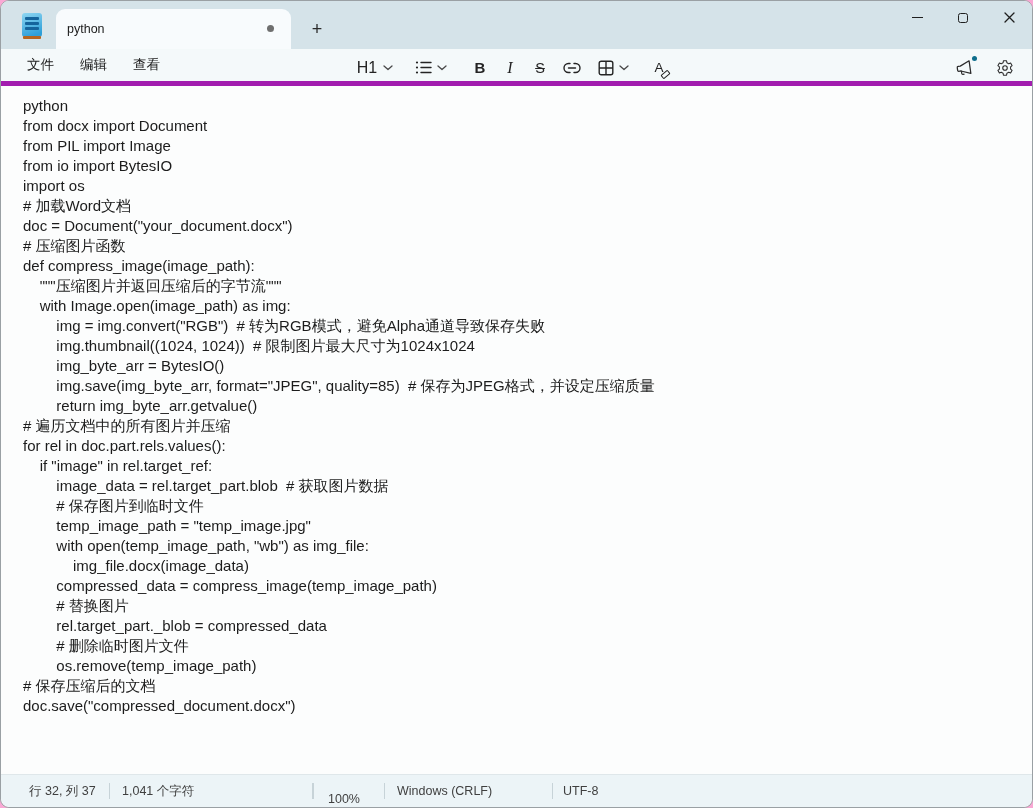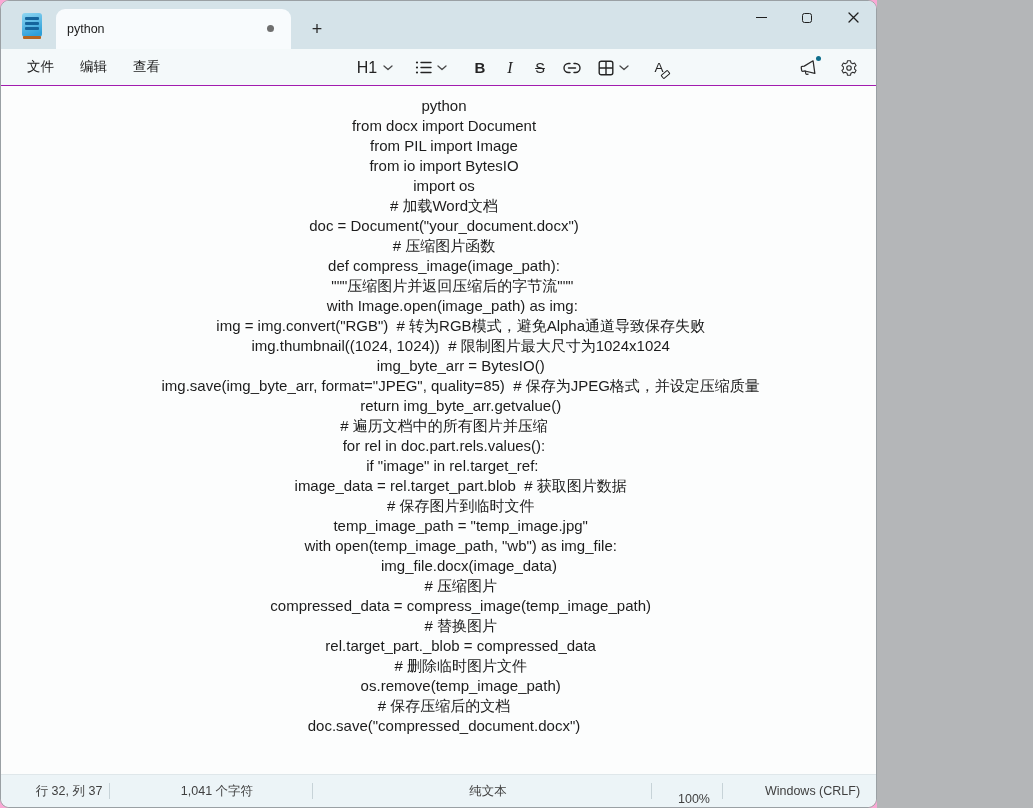--- a/index.html
+++ b/index.html
@@ -1,17 +1,17 @@
 <!DOCTYPE html>
 <html><head>
 <meta charset="utf-8">
 <style>
   * { box-sizing: border-box; margin: 0; padding: 0; }
   body { margin:0; background:#b4b6b8; font-family:"Liberation Sans","DejaVu Sans",sans-serif; }
-  .stage { position:relative; width:877px; height:808px; background:#f9a8d4; overflow:hidden;text-align:center; }
+  .stage { position:relative; width:1033px; height:808px; background:#f9a8d4; overflow:hidden; }
   .window { position:absolute; inset:0; border-radius:9px; background:#fcfdfd;
             border:1px solid #9aa0a4; overflow:hidden; }
 
   
   .titlebar { position:absolute; top:0; left:0; right:0; height:48px; background:#d5e3e9; }
   .app-icon { position:absolute; left:21px; top:12px; width:20px; height:24px;
               background:linear-gradient(160deg,#8fd6f2 0%,#2e9fd8 85%); border-radius:3px; }
   .app-icon .np-lines { position:absolute; left:3px; right:3px; top:4px; height:2.6px;
               background:#15649c; box-shadow:0 5px 0 #15649c, 0 10px 0 #15649c; border-radius:1px; }
   .app-icon .np-base { position:absolute; bottom:-2px; left:1px; right:1px; height:3px;
@@ -24,21 +24,21 @@
   .new-tab { position:absolute; left:303px; top:16px; width:26px; height:25px; border-radius:5px;
              display:flex; align-items:center; justify-content:center;
              font-size:18px; font-weight:300; color:#2b2b2b; cursor:default; }
   .win-controls { position:absolute; right:0; top:0; display:flex; }
   .win-btn { width:46px; height:33px; display:flex; align-items:center; justify-content:center; }
   .min-glyph { width:11px; height:1.5px; background:#1f1f1f; }
   .max-glyph { width:10px; height:10px; border:1.4px solid #1f1f1f; border-radius:2.5px; }
 
   
   .menurow { position:absolute; top:48px; left:0; right:0; height:37px; background:#f4f9fa;
-             border-bottom:1px solid #a21caf; }
+             border-bottom:5px solid #a21caf; }
   .menus { position:absolute; left:13px; top:0; height:100%; display:flex; align-items:center; }
   .menu-item { padding:7px 13px; font-size:13.5px; color:#1b1b1b; border-radius:5px; }
   .fmt-toolbar { position:absolute; left:350px; top:0; height:37px; display:flex; align-items:center; }
   .tb-btn { height:28px; display:flex; align-items:center; justify-content:center;
             border-radius:5px; color:#242424; }
   .tb-heading { width:48px; gap:6px; font-size:16px; }
   .tb-list { width:48px; gap:5px; margin-left:8px; }
   .tb-bold { width:30px; margin-left:10px; font-size:15px; font-weight:700; }
   .tb-italic { width:30px; font-family:"Liberation Serif","DejaVu Serif",serif;
                font-style:italic; font-size:16px; }
@@ -191,37 +191,35 @@
           <div class="code-line">        img.save(img_byte_arr, format="JPEG", quality=85)  # 保存为JPEG格式，并设定压缩质量</div>
           <div class="code-line">        return img_byte_arr.getvalue()</div>
           <div class="code-line"># 遍历文档中的所有图片并压缩</div>
           <div class="code-line">for rel in doc.part.rels.values():</div>
           <div class="code-line">    if "image" in rel.target_ref:</div>
           <div class="code-line">        image_data = rel.target_part.blob  # 获取图片数据</div>
           <div class="code-line">        # 保存图片到临时文件</div>
           <div class="code-line">        temp_image_path = "temp_image.jpg"</div>
           <div class="code-line">        with open(temp_image_path, "wb") as img_file:</div>
           <div class="code-line">            img_file.docx(image_data)</div>
-          <div class="code-line">        # 压缩图片</div>
           <div class="code-line">        compressed_data = compress_image(temp_image_path)</div>
           <div class="code-line">        # 替换图片</div>
           <div class="code-line">        rel.target_part._blob = compressed_data</div>
           <div class="code-line">        # 删除临时图片文件</div>
           <div class="code-line">        os.remove(temp_image_path)</div>
           <div class="code-line"># 保存压缩后的文档</div>
           <div class="code-line">doc.save("compressed_document.docx")</div>
         </div>
     </div>
 
     <div class="statusbar">
       <span class="sb-seg sb-1">行 32, 列 37</span>
       <span class="sb-div"></span>
       <span class="sb-seg sb-2">1,041 个字符</span>
       <span class="sb-div"></span>
-      <span class="sb-seg sb-3">纯文本</span>
       <span class="sb-div"></span>
       <span class="sb-seg sb-4">100%</span>
       <span class="sb-div"></span>
       <span class="sb-seg sb-5">Windows (CRLF)</span>
       <span class="sb-div"></span>
       <span class="sb-seg sb-6">UTF-8</span>
     </div>
 
   </div>
 </div>

